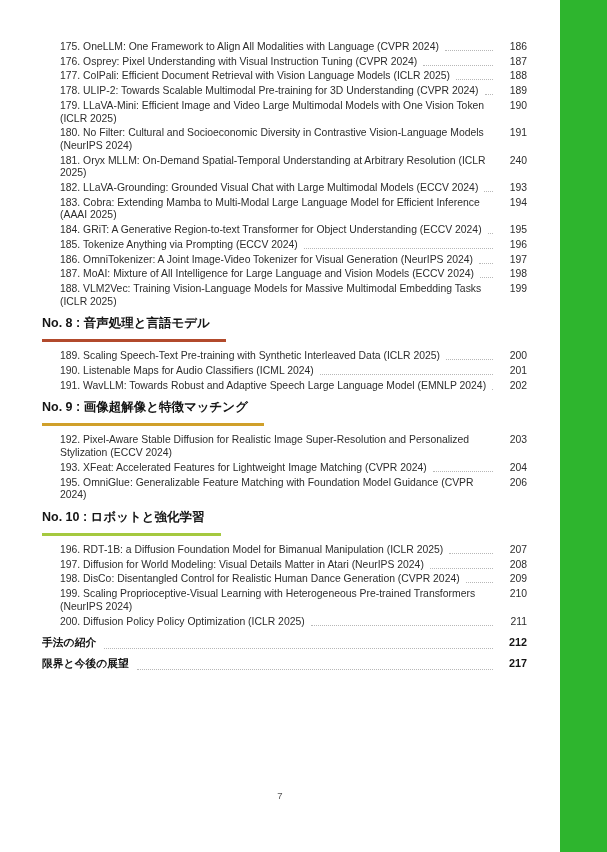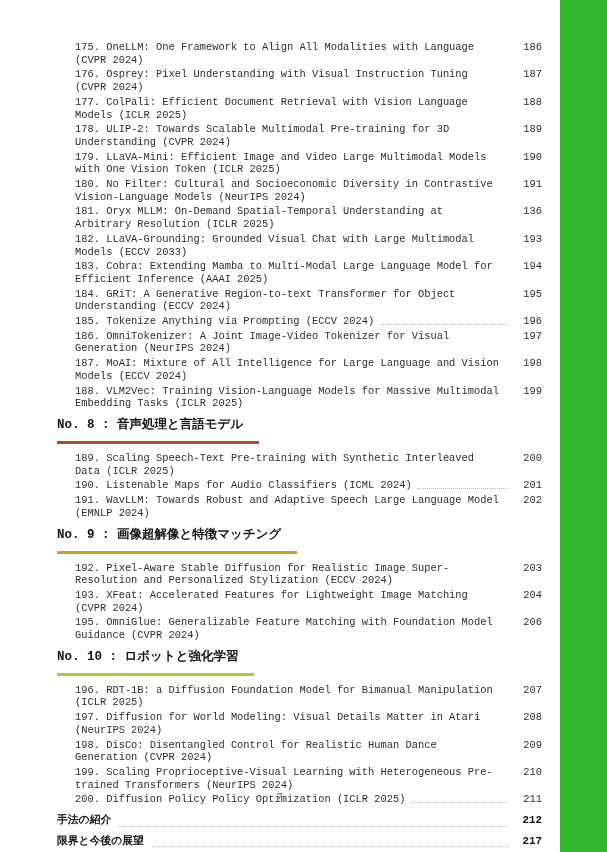--- a/index.html
+++ b/index.html
@@ -15,24 +15,23 @@
   .accent-bar {
     position: absolute;
     top: 0;
     right: 0;
     width: 47px;
     height: 852px;
     background: #2eb52e;
   }
   .content {
     position: absolute;
-    left: 57px;
+    left: 42px;
     top: 41px;
     width: 485px;
-    font-family: Liberation Mono, monospace;
   }
   .entry {
     display: flex;
     align-items: flex-start;
     padding-left: 18px;
     margin-bottom: 2px;
     font-size: 10.4px;
     line-height: 12.7px;
     color: #2d2d2d;
   }
@@ -114,24 +113,24 @@
     <span class="entry-page">190</span>
   </div>
     <div class="entry">
     <span class="entry-label">180. No Filter: Cultural and Socioeconomic Diversity in Contrastive Vision-Language Models (NeurIPS 2024)</span>
     <span class="leader"></span>
     <span class="entry-page">191</span>
   </div>
     <div class="entry">
     <span class="entry-label">181. Oryx MLLM: On-Demand Spatial-Temporal Understanding at Arbitrary Resolution (ICLR 2025)</span>
     <span class="leader"></span>
-    <span class="entry-page">136</span>
-  </div>
-    <div class="entry">
-    <span class="entry-label">182. LLaVA-Grounding: Grounded Visual Chat with Large Multimodal Models (ECCV 2033)</span>
+    <span class="entry-page">240</span>
+  </div>
+    <div class="entry">
+    <span class="entry-label">182. LLaVA-Grounding: Grounded Visual Chat with Large Multimodal Models (ECCV 2024)</span>
     <span class="leader"></span>
     <span class="entry-page">193</span>
   </div>
     <div class="entry">
     <span class="entry-label">183. Cobra: Extending Mamba to Multi-Modal Large Language Model for Efficient Inference (AAAI 2025)</span>
     <span class="leader"></span>
     <span class="entry-page">194</span>
   </div>
     <div class="entry">
     <span class="entry-label">184. GRiT: A Generative Region-to-text Transformer for Object Understanding (ECCV 2024)</span>

